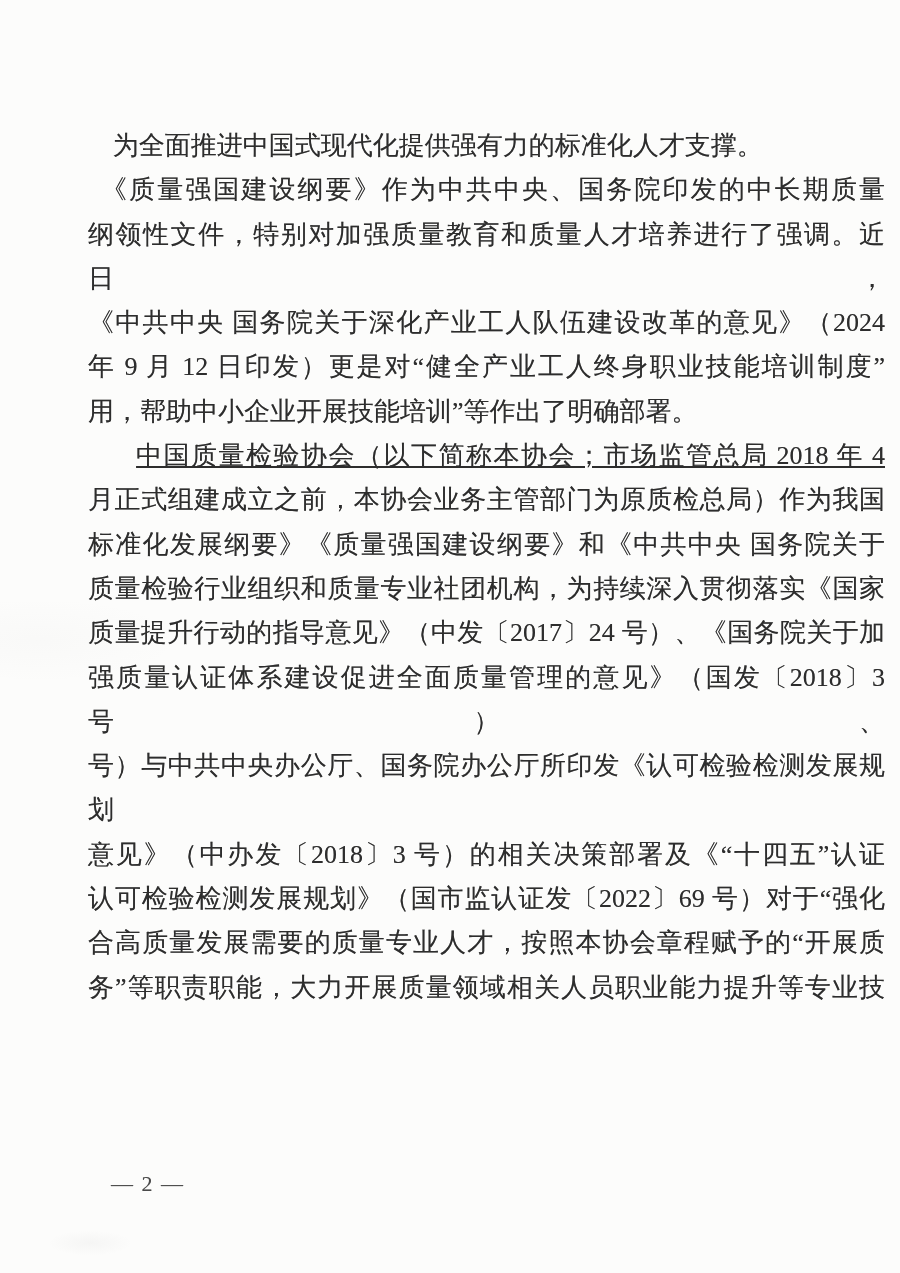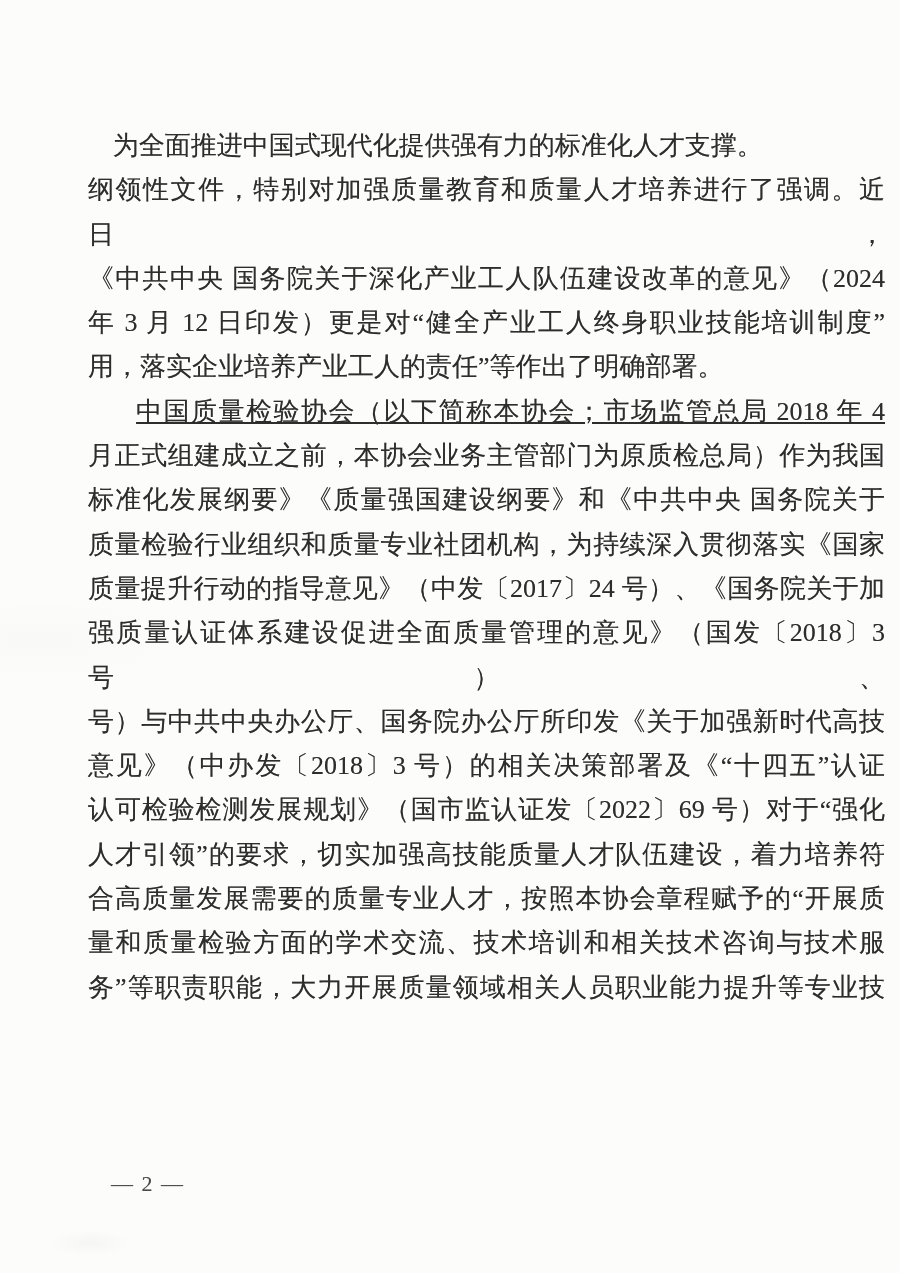--- a/index.html
+++ b/index.html
@@ -51,33 +51,32 @@
     letter-spacing: 1.5px;
     text-shadow: 0 0 0.5px rgba(90,90,90,0.5);
   }
 </style>
 </head>
 <body>
 
 <div class="paper">
   <main class="textblock">
     <p class="ln ind-first pend">为全面推进中国式现代化提供强有力的标准化人才支撑。</p>
+    <p class="ln ind-quote">《质量强国建设纲要》作为中共中央、国务院印发的中长期质量</p>
     <p class="ln">纲领性文件，特别对加强质量教育和质量人才培养进行了强调。近日，</p>
     <p class="ln">《中共中央 国务院关于深化产业工人队伍建设改革的意见》（2024</p>
-    <p class="ln">年 3 月 12 日印发）更是对“健全产业工人终身职业技能培训制度”</p>
-    <p class="ln pend">用，落实企业培养产业工人的责任”等作出了明确部署。</p>
+    <p class="ln">年 9 月 12 日印发）更是对“健全产业工人终身职业技能培训制度”</p>
+    <p class="ln pend">用，帮助中小企业开展技能培训”等作出了明确部署。</p>
     <p class="ln ind-para">中国质量检验协会（以下简称本协会；市场监管总局 2018 年 4</p>
     <p class="ln">月正式组建成立之前，本协会业务主管部门为原质检总局）作为我国</p>
     <p class="ln">标准化发展纲要》《质量强国建设纲要》和《中共中央 国务院关于</p>
     <p class="ln">质量检验行业组织和质量专业社团机构，为持续深入贯彻落实《国家</p>
     <p class="ln">质量提升行动的指导意见》（中发〔2017〕24 号）、《国务院关于加</p>
     <p class="ln">强质量认证体系建设促进全面质量管理的意见》（国发〔2018〕3 号）、</p>
-    <p class="ln">号）与中共中央办公厅、国务院办公厅所印发《关于加强新时代高技</p>
+    <p class="ln">号）与中共中央办公厅、国务院办公厅所印发《认可检验检测发展规划</p>
     <p class="ln">意见》（中办发〔2018〕3 号）的相关决策部署及《“十四五”认证</p>
     <p class="ln">认可检验检测发展规划》（国市监认证发〔2022〕69 号）对于“强化</p>
-    <p class="ln">人才引领”的要求，切实加强高技能质量人才队伍建设，着力培养符</p>
     <p class="ln">合高质量发展需要的质量专业人才，按照本协会章程赋予的“开展质</p>
-    <p class="ln">量和质量检验方面的学术交流、技术培训和相关技术咨询与技术服</p>
     <p class="ln">务”等职责职能，大力开展质量领域相关人员职业能力提升等专业技</p>
   </main>
 
   <div class="pagenum">— 2 —</div>
 </div>
 
 </body></html>

